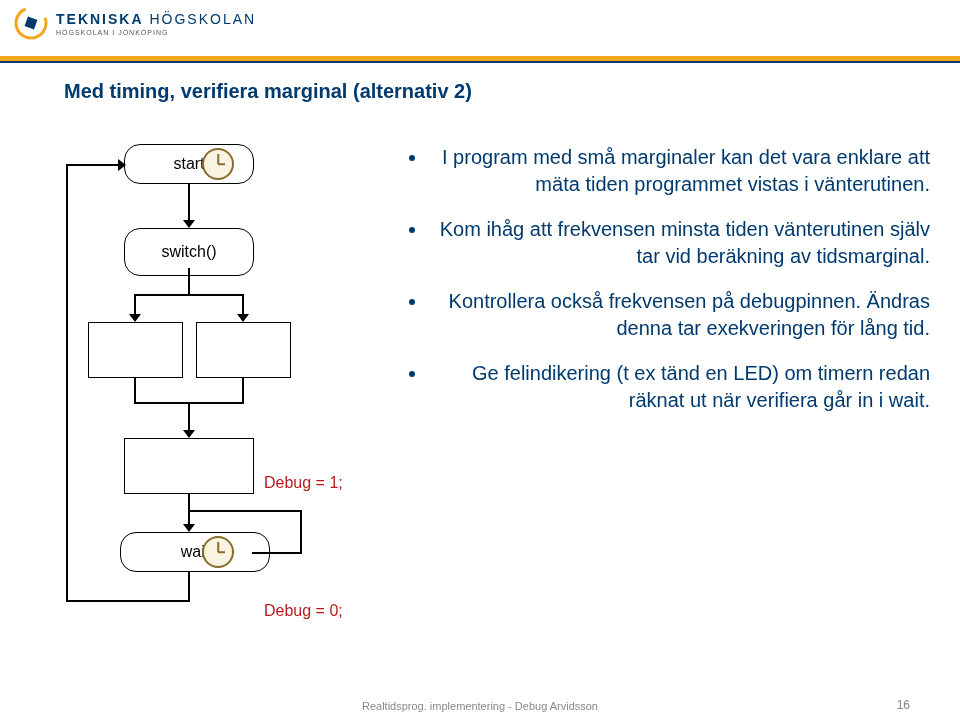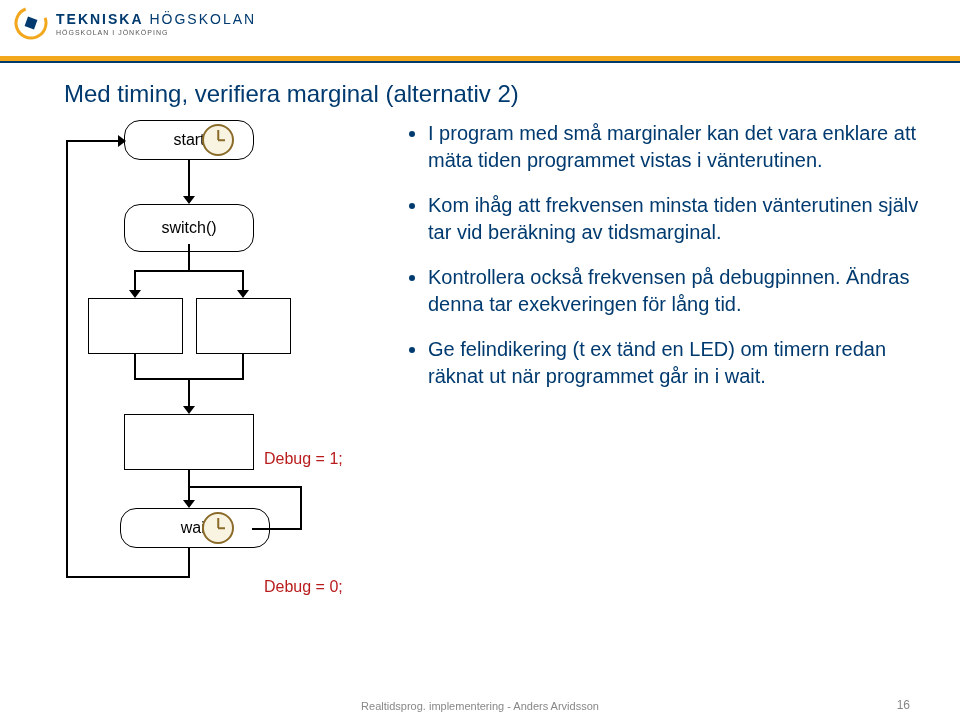--- a/index.html
+++ b/index.html
@@ -7,25 +7,25 @@
   .header-bar { position: absolute; top: 0; left: 0; right: 0; height: 56px; }
   .logo-wrap { position: absolute; left: 14px; top: 6px; display: flex; align-items: center; gap: 8px; }
   .logo-text { display: flex; flex-direction: column; }
   .logo-line1 { font-size: 14px; font-weight: bold; letter-spacing: 2px; color: #003a6f; }
   .logo-line1 .thin { font-weight: normal; }
   .logo-line2 { font-size: 7px; letter-spacing: 1px; color: #555; margin-top: 2px; }
   .rule-orange { position: absolute; left: 0; right: 0; top: 56px; height: 5px; background: #f3a71d; }
   .rule-blue { position: absolute; left: 0; right: 0; top: 61px; height: 2px; background: #003a6f; }
 
   .page { position: absolute; top: 80px; left: 64px; right: 30px; bottom: 30px; }
-  .title { color: #003a6f; font-size: 24px; font-weight: normal; margin-bottom: 12px; }
+  .title { color: #003a6f; font-size: 20px; font-weight: bold; margin-bottom: 41px; }
   .columns { display: flex; gap: 20px; }
   .diagram-col { width: 320px; position: relative; height: 520px; }
   .text-col { flex: 1; color: #003a6f; font-size: 20px; line-height: 1.35; }
-  .text-col ul { list-style: disc; padding-left: 24px; margin: 0; }
+  .text-col ul { list-style: disc; padding-left: 24px; margin: 0; text-align: right; }
   .text-col li { margin-bottom: 18px; }
 
   
   .node { position: absolute; border: 1.5px solid #000; background: #fff; display: flex; align-items: center; justify-content: center; font-size: 16px; }
   .rounded { border-radius: 16px; }
   .box { border-radius: 0; }
   .line { position: absolute; background: #000; }
   .arrowhead { position: absolute; width: 0; height: 0; }
 
   .debug-label { position: absolute; font-size: 16px; color: #b91c1c; }
@@ -121,20 +121,20 @@
       <div class="line" style="left:2px; top:20px; width:56px; height:2px;"></div>
       <div class="arrowhead" style="left:54px; top:15px; border-top:6px solid transparent; border-bottom:6px solid transparent; border-left:8px solid #000;"></div>
 
     </div>
 
     <div class="text-col">
       <ul>
         <li>I program med små marginaler kan det vara enklare att mäta tiden programmet vistas i vänterutinen.</li>
         <li>Kom ihåg att frekvensen minsta tiden vänterutinen själv tar vid beräkning av tidsmarginal.</li>
         <li>Kontrollera också frekvensen på debugpinnen. Ändras denna tar exekveringen för lång tid.</li>
-        <li>Ge felindikering (t ex tänd en LED) om timern redan räknat ut när programmet går in i wait.</li>
+        <li>Ge felindikering (t ex tänd en LED) om timern redan räknat ut när verifiera går in i wait.</li>
       </ul>
     </div>
   </div>
 </div>
 
-<div class="footer">Realtidsprog. implementering - Anders Arvidsson</div>
+<div class="footer">Realtidsprog. implementering - Debug Arvidsson</div>
 <div class="pagenum">16</div>
 
 </body></html>

